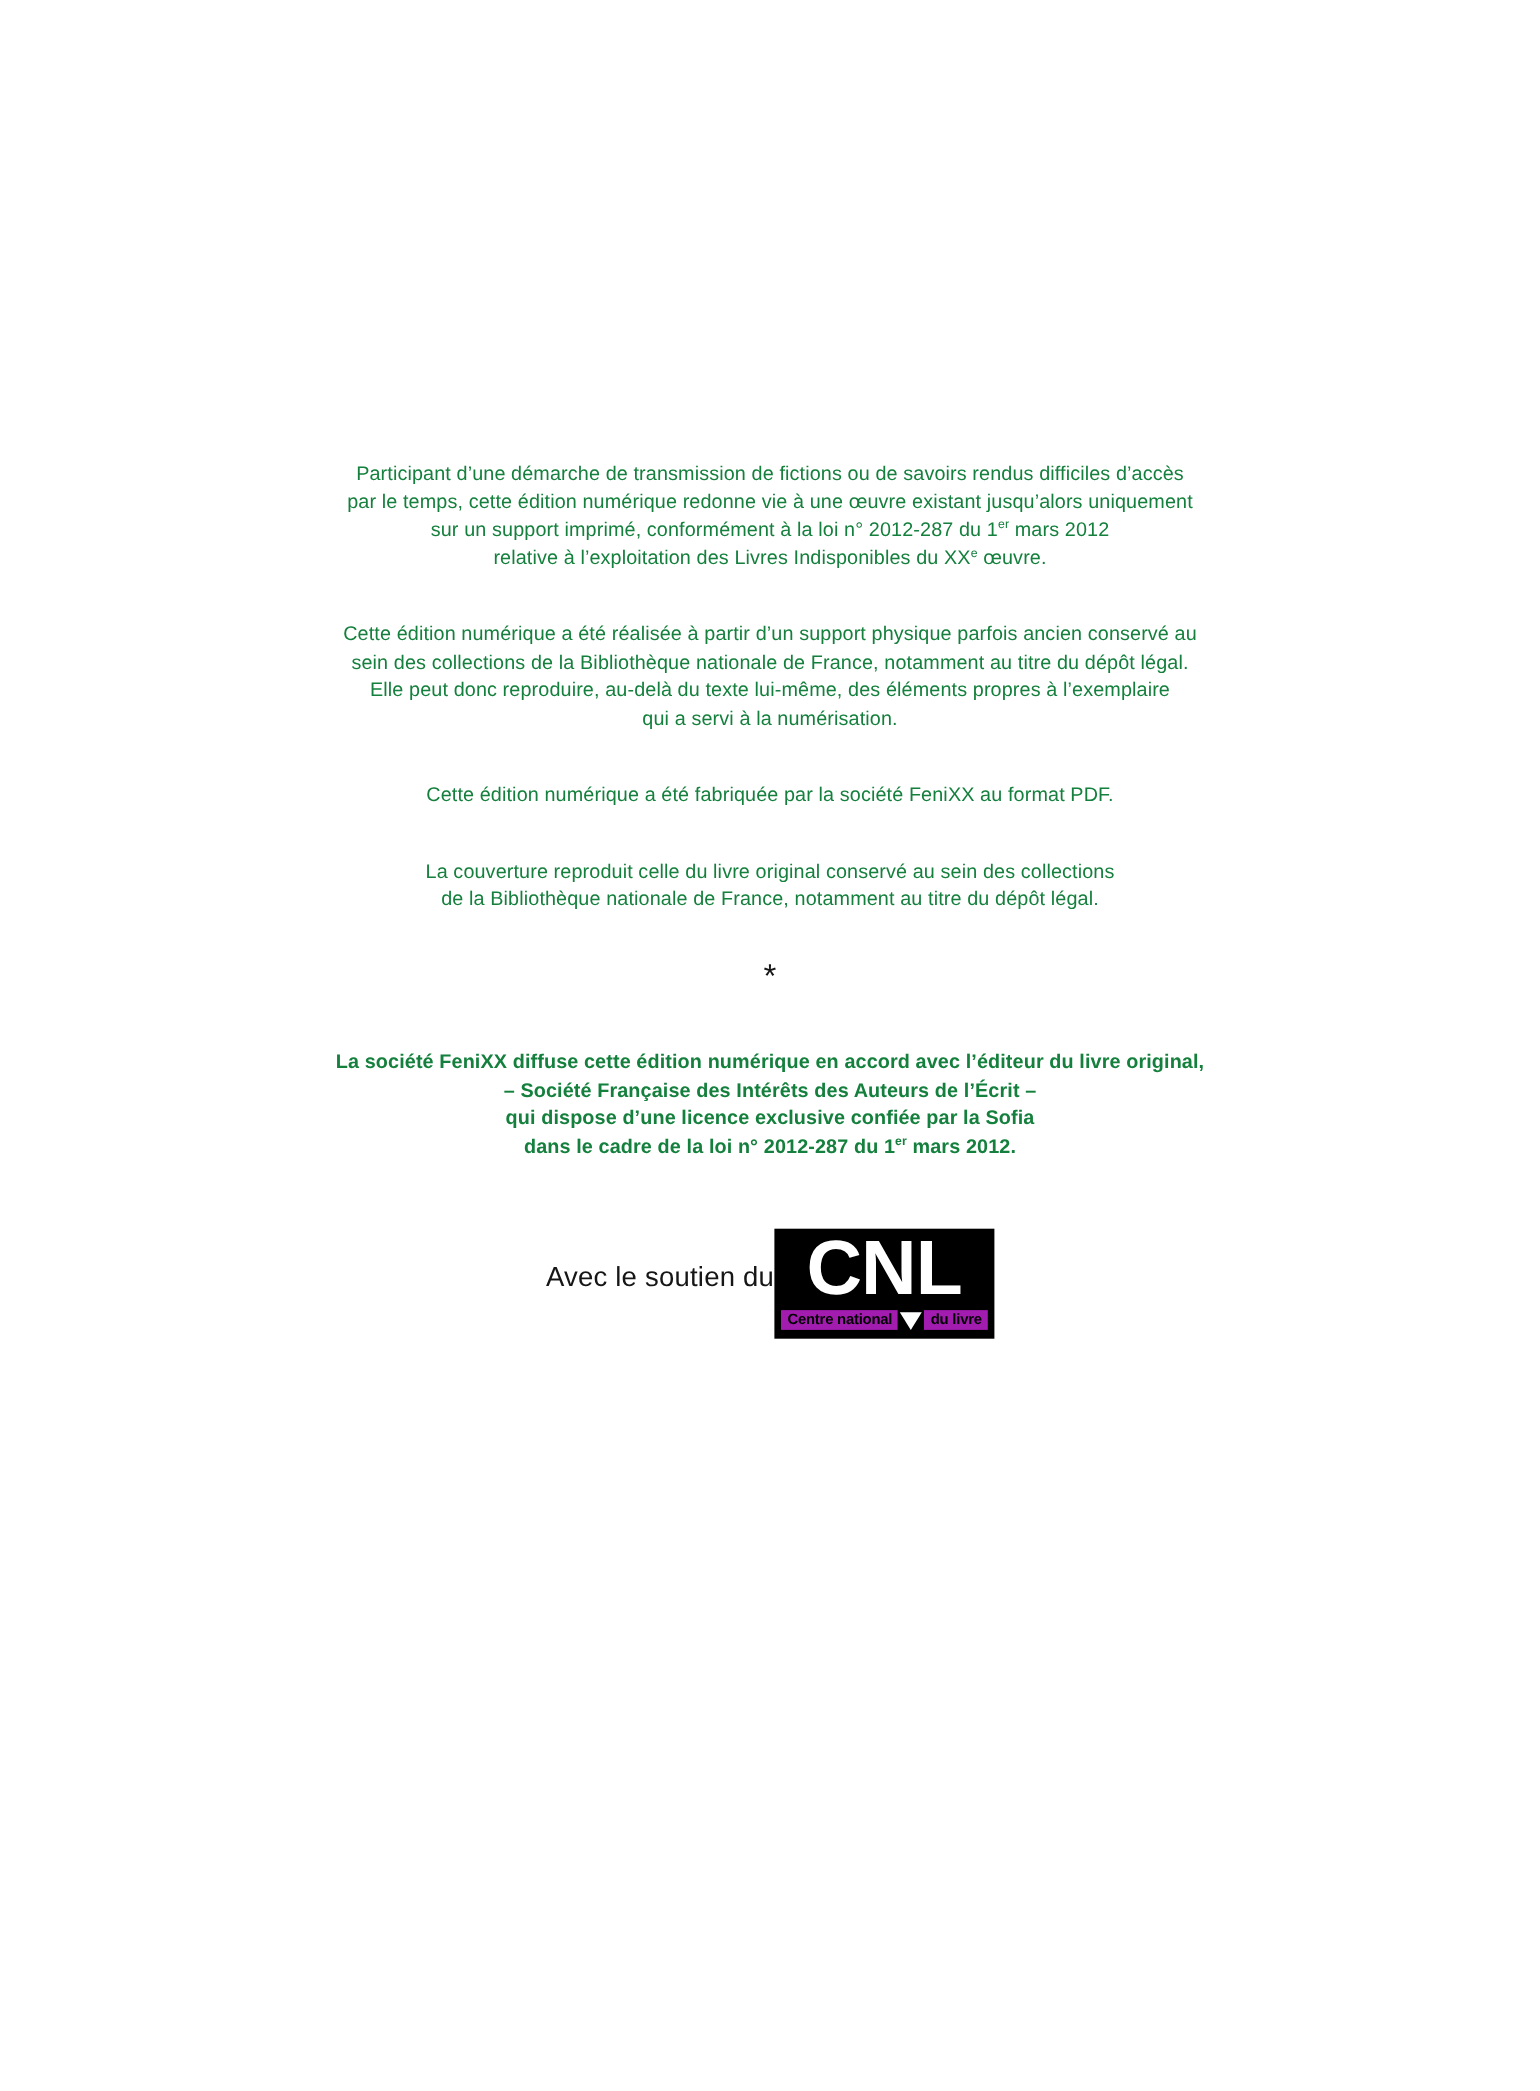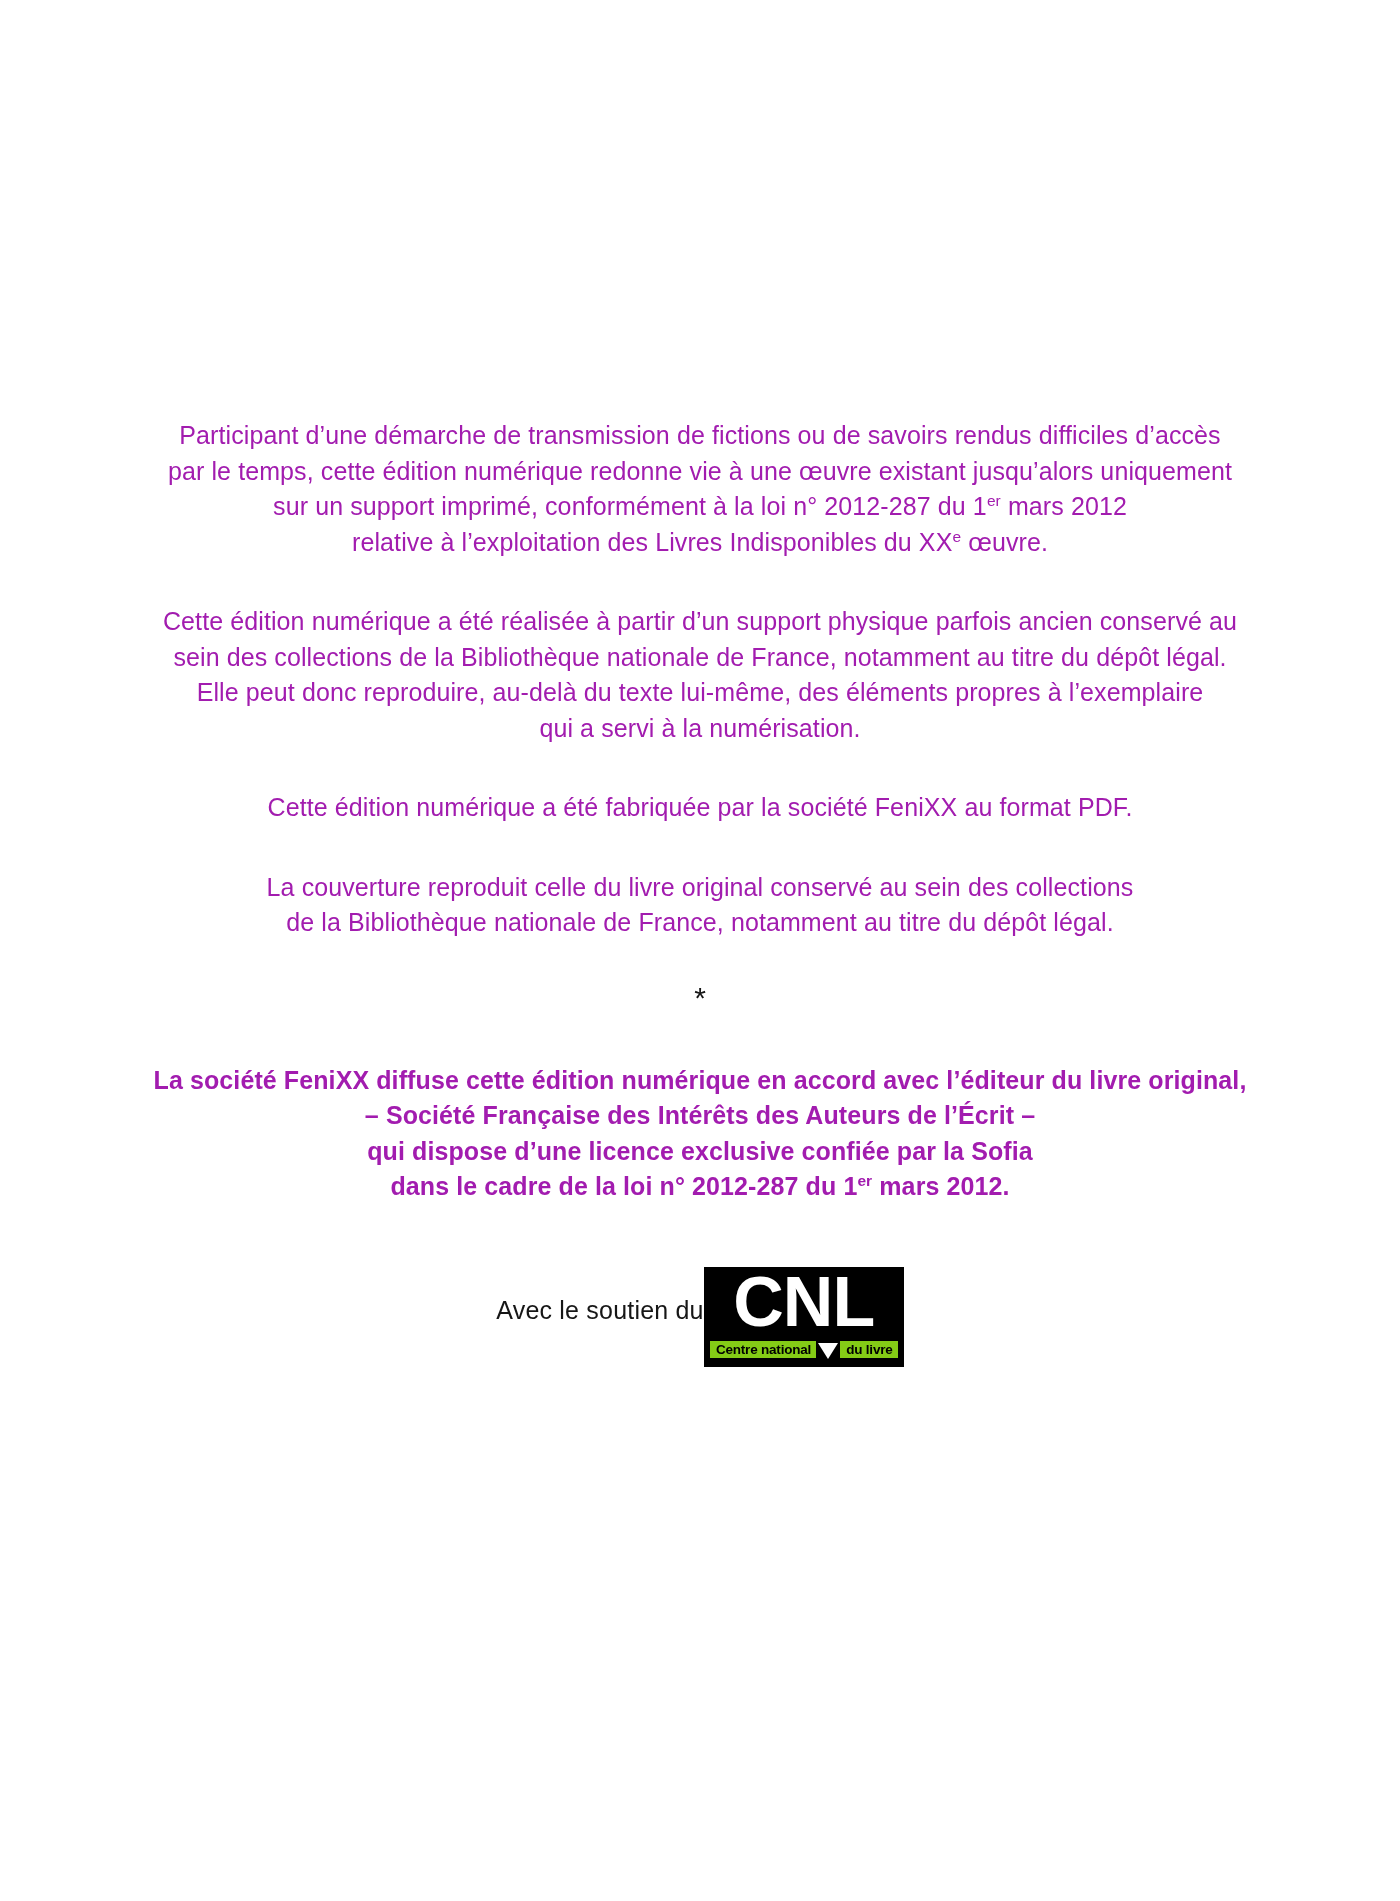--- a/index.html
+++ b/index.html
@@ -28,24 +28,24 @@
     right: 0;
     top: 418px;
     width: 1400px;
     display: flex;
     flex-direction: column;
     align-items: center;
   }
   .para {
     width: 1120px;
     text-align: center;
-    font-size: 25px;
+    font-size: 18px;
     line-height: 1.42;
     letter-spacing: 0.1px;
-    color: #a21caf;
+    color: #15803d;
   }
   .para + .para {
     margin-top: 44px;
   }
   .star {
     font-size: 30px;
     line-height: 1;
     margin-top: 42px;
     margin-bottom: 12px;
     color: #161616;
@@ -101,21 +101,21 @@
     position: absolute;
     left: 0;
     right: 0;
     bottom: 4px;
     height: 26px;
     display: flex;
     align-items: center;
     justify-content: center;
   }
   .cnl-bar {
-    background: #84cc16;
+    background: #a21caf;
     color: #000000;
     font-size: 13.5px;
     font-weight: bold;
     padding: 2px 5px 2px 6px;
     line-height: 1;
     letter-spacing: -0.2px;
     display: inline-block;
   }
   .cnl-bar-left { margin-right: 0; }
   .cnl-tick {

